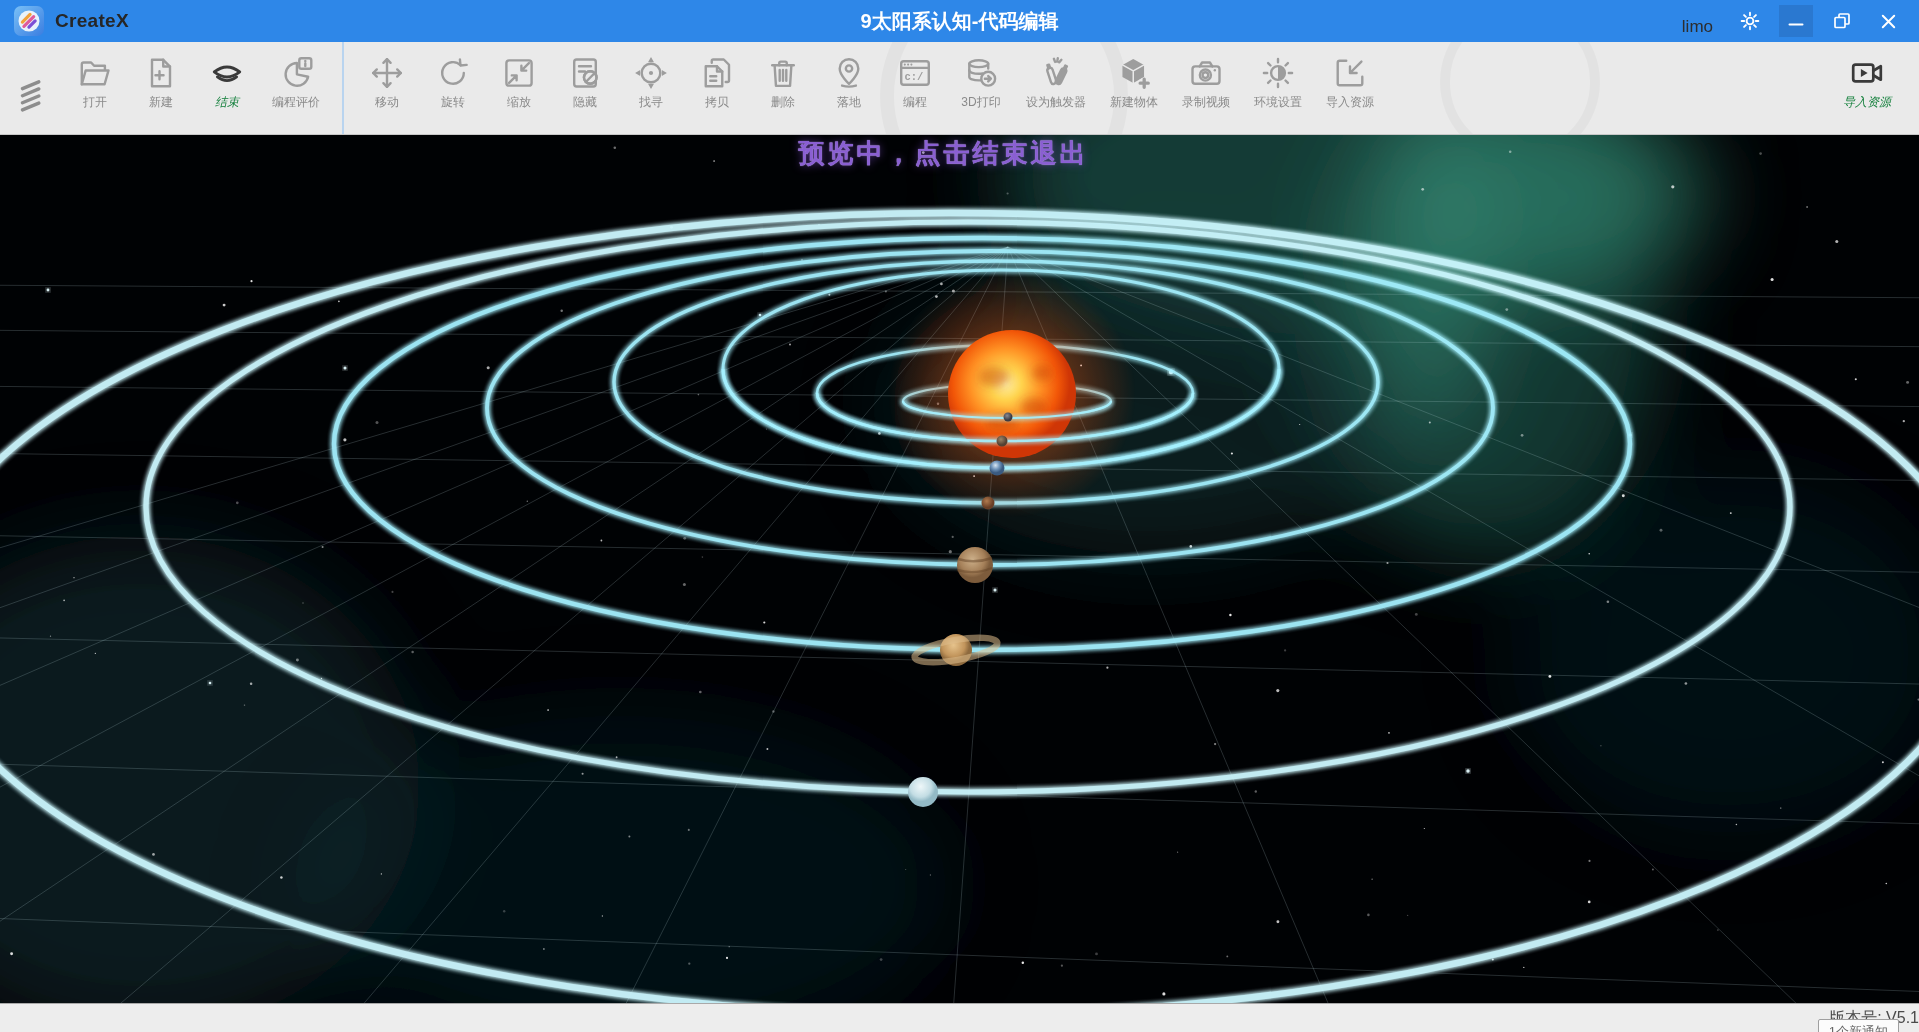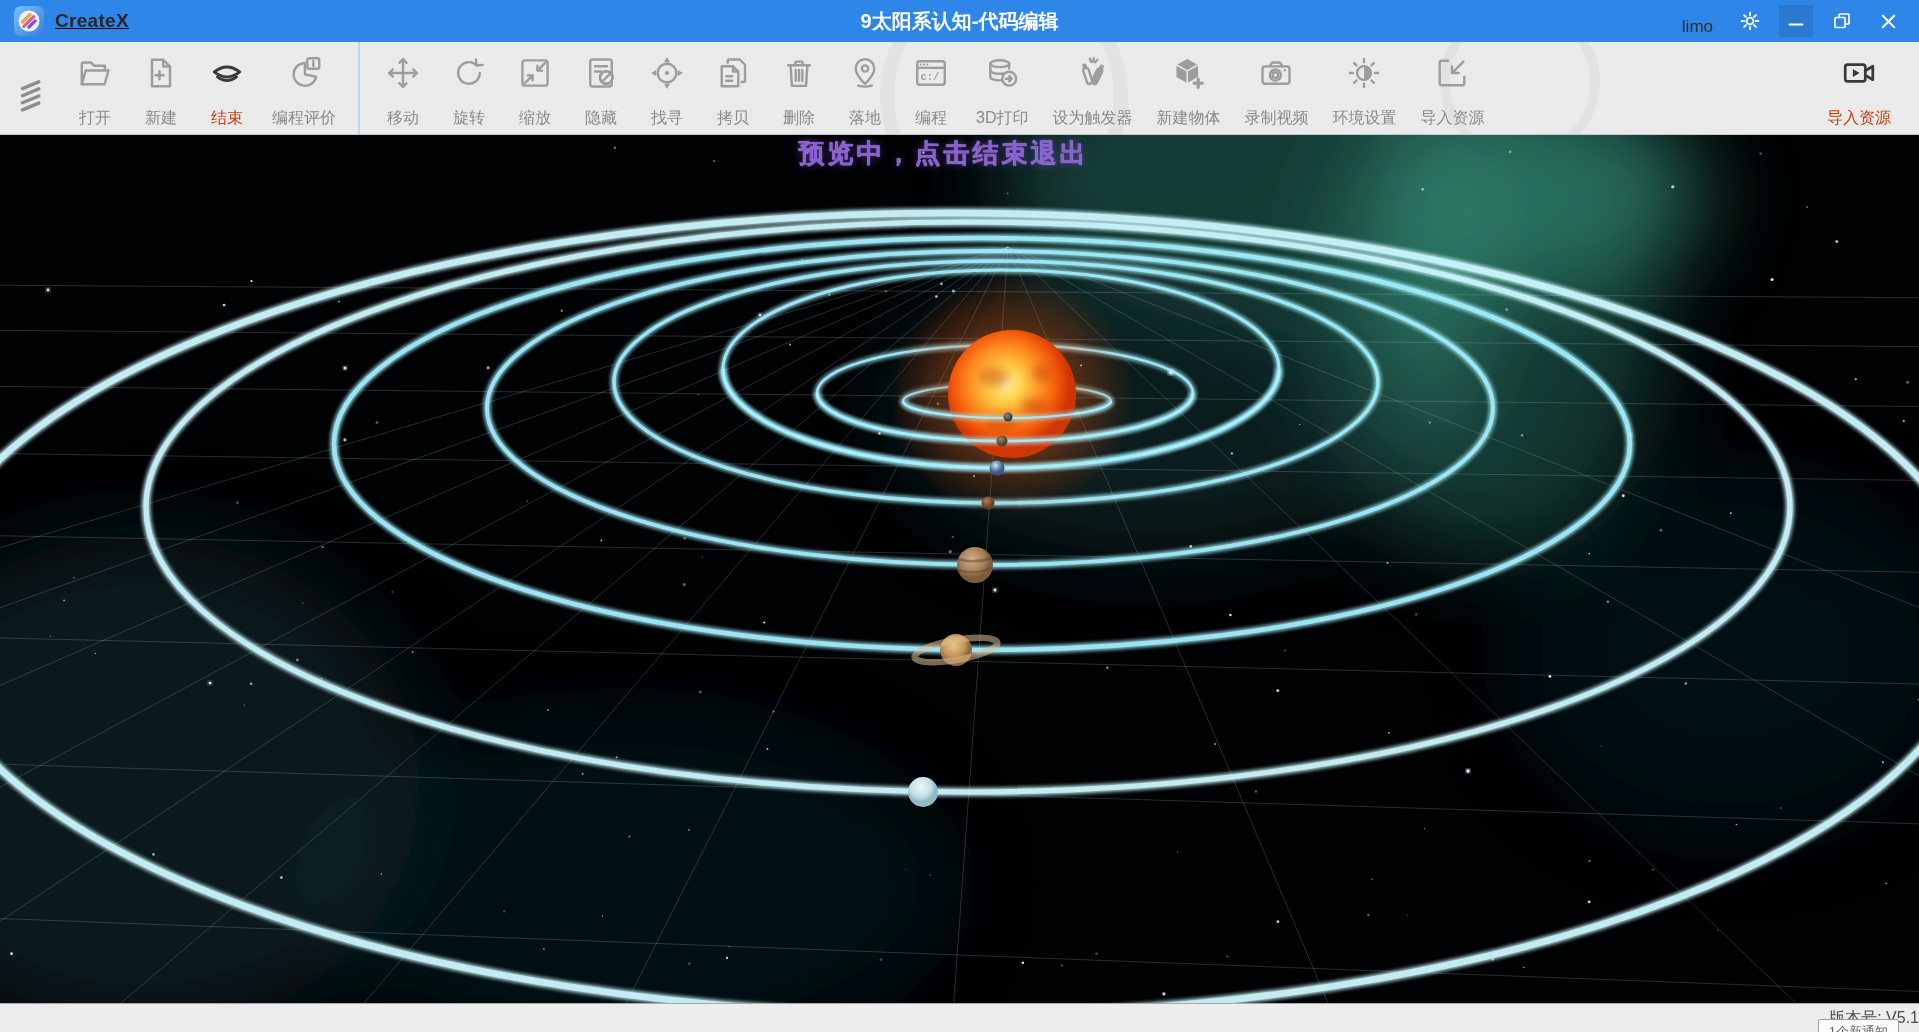--- a/index.html
+++ b/index.html
@@ -4,21 +4,21 @@
 <style>
   :root{ --tbbg:#eaeaea; }
   *{ box-sizing:border-box; }
   html,body{ margin:0; padding:0; }
   body{ width:1919px; height:1032px; overflow:hidden; background:#000;
         font-family:"Liberation Sans","DejaVu Sans",sans-serif; }
   .app{ position:relative; width:1919px; height:1032px; display:flex; flex-direction:column; }
 
   
   .titlebar{ height:42px; background:#2E87E8; display:flex; align-items:center; padding:0 14px; flex:0 0 auto; }
-  .tb-left{ display:flex; align-items:center; gap:11px; width:420px;text-decoration:underline; }
+  .tb-left{ display:flex; align-items:center; gap:11px; width:420px; }
   .app-logo{ width:30px; height:30px; display:block; }
   .app-name{ font-size:19px; font-weight:bold; color:#262626; letter-spacing:.3px; }
   .tb-title{ flex:1; text-align:center; font-size:20px; font-weight:600; color:#ffffff; }
   .tb-right{ width:420px; display:flex; align-items:flex-end; justify-content:flex-end; gap:12px; }
   .tb-user{ font-size:17px; color:#2d2d2d; margin-right:8px; }
   .tb-winbtn{ background:none; border:none; width:34px; height:32px; display:flex; align-items:center; justify-content:center;
               color:#fff; cursor:pointer; padding:0; }
   .tb-winbtn.hl{ background:#2a78d0; }
 
   
@@ -27,23 +27,23 @@
   .toolbar::before{ content:""; position:absolute; left:880px; top:-70px; width:220px; height:220px;
             border:14px solid rgba(0,0,0,.03); border-radius:50%; }
   .toolbar::after{ content:""; position:absolute; left:1440px; top:-40px; width:140px; height:140px;
             border:10px solid rgba(0,0,0,.03); border-radius:50%; }
   .menu-btn{ width:56px; background:none; border:none; color:#8d8d8d; padding:14px 0 0 8px; cursor:pointer; }
   .menu-btn .tb-icon{ width:34px; height:34px; display:block; }
   .toolbar-items{ display:flex; }
   .tb-btn{ background:none; border:none; display:flex; flex-direction:column; align-items:center;
            padding:13px 12px 0; color:#9d9d9d; cursor:pointer; min-width:66px; position:relative; z-index:1; }
   .tb-btn .tb-icon{ width:36px; height:36px; display:block; }
-  .tb-btn .tb-label{ font-size:16px; margin-top:17px; color:#8a8a8a; white-space:nowrap; }
+  .tb-btn .tb-label{ font-size:12px; margin-top:3px; color:#8a8a8a; white-space:nowrap; }
   .tb-btn.active{ color:#3a3a3a; }
-  .tb-btn.active .tb-label{ color:#c2410c; }
+  .tb-btn.active .tb-label{ color:#15803d;font-style:italic; }
   .tb-sep{ width:2px; background:#b9d4ef; margin:0 10px; }
   .record{ margin-left:auto; margin-right:16px; }
   .icon-svg{ width:100%; height:100%; fill:none; stroke:currentColor; stroke-width:1.6;
              stroke-linecap:round; stroke-linejoin:round; }
 
   
   .viewport{ position:relative; height:868px; background:#000204; flex:0 0 auto; }
   .viewport svg{ display:block; }
   .preview-notice{ position:absolute; top:1px; left:50%; transform:translateX(-50%); margin-left:-16px;
            font-size:26px; font-weight:bold; letter-spacing:3px; color:#8a5fd2; white-space:nowrap;

